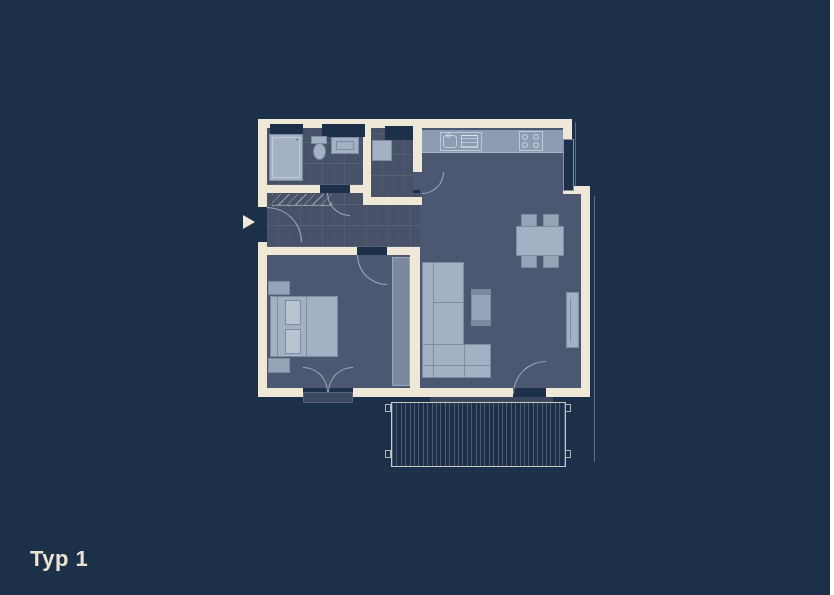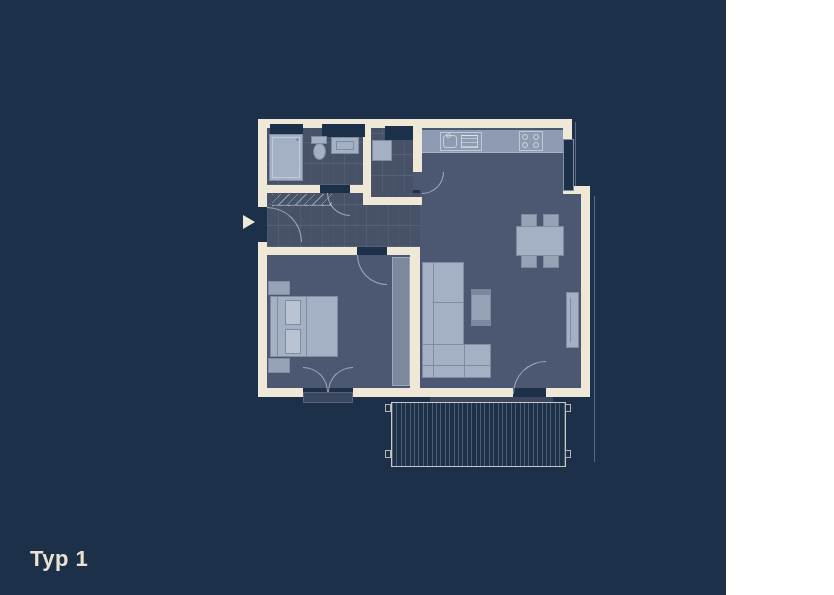--- a/index.html
+++ b/index.html
@@ -3,21 +3,21 @@
 <meta charset="utf-8">
 <style>
   :root{
     --background:#1d3049; --wall:#efe8d6; --floor:#4c5871; --tile:#475269;
     --furniture:#a4b0c3; --furniture-light:#b9c3d2; --furniture-mid:#95a3b7;
     --furniture-dark:#7b889e; --counter:#8d9cb2; --threshold:#3a475f;
     --outline:#7e8ca2; --arc:rgba(205,214,229,.65); --line:rgba(214,222,236,.35);
     --text:#eae3d0;
   }
   html,body{margin:0;padding:0;}
-  #stage{position:relative;width:726px;height:595px;background:var(--background);
+  #stage{position:relative;width:830px;height:595px;background:var(--background);
     overflow:hidden;font-family:"Liberation Sans",sans-serif;}
   #stage div{position:absolute;box-sizing:border-box;}
   .w{background:var(--wall);}
   .f{background:var(--floor);}
   .ft{background:var(--tile);
     background-image:
       repeating-linear-gradient(0deg, rgba(176,187,204,.14) 0 1px, transparent 1px 21px),
       repeating-linear-gradient(90deg, rgba(176,187,204,.10) 0 1px, transparent 1px 11px),
       repeating-linear-gradient(90deg, rgba(10,20,40,.12) 0 1px, transparent 1px 22px);}
   .furn{background:var(--furniture);border:1px solid var(--outline);}

